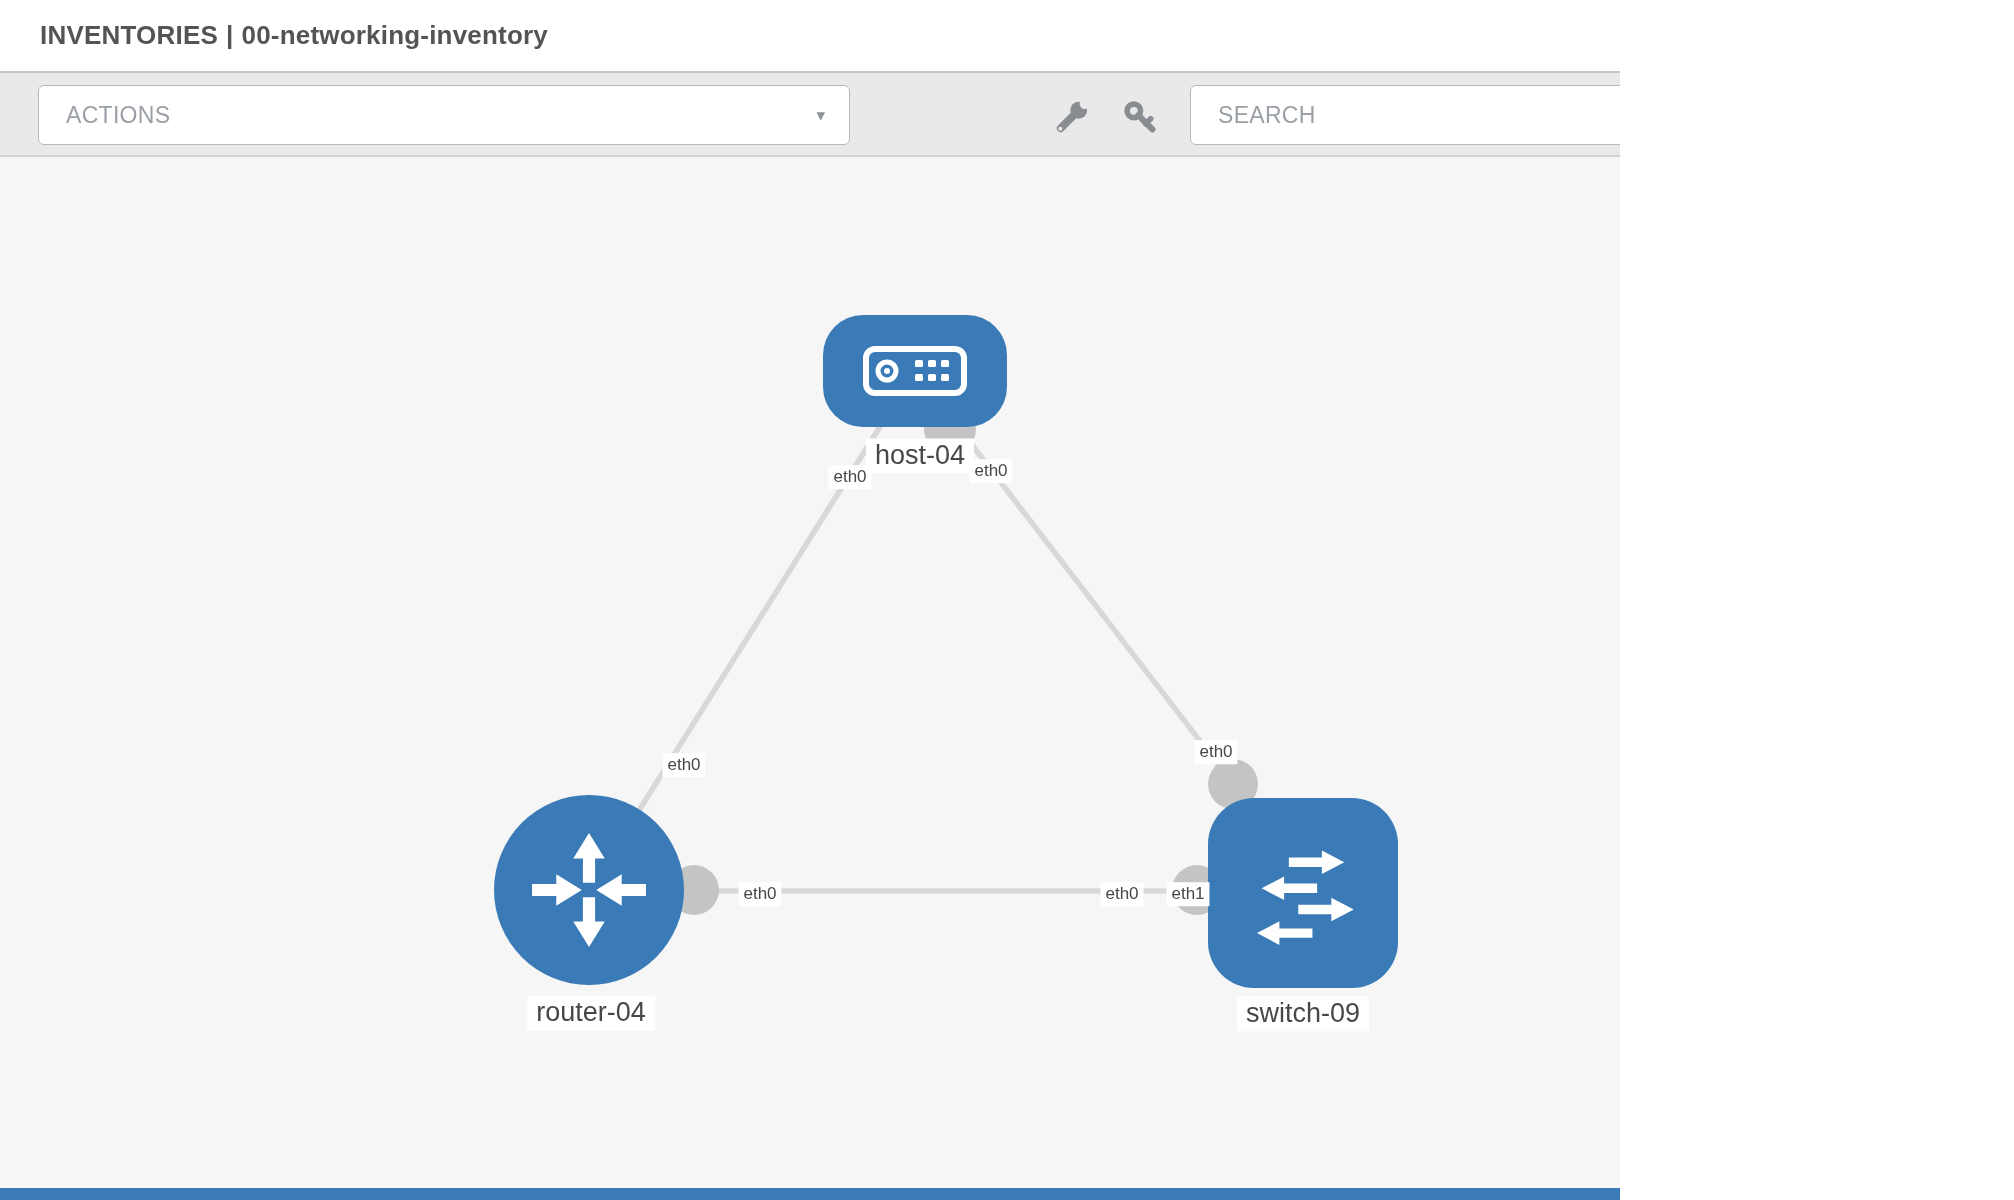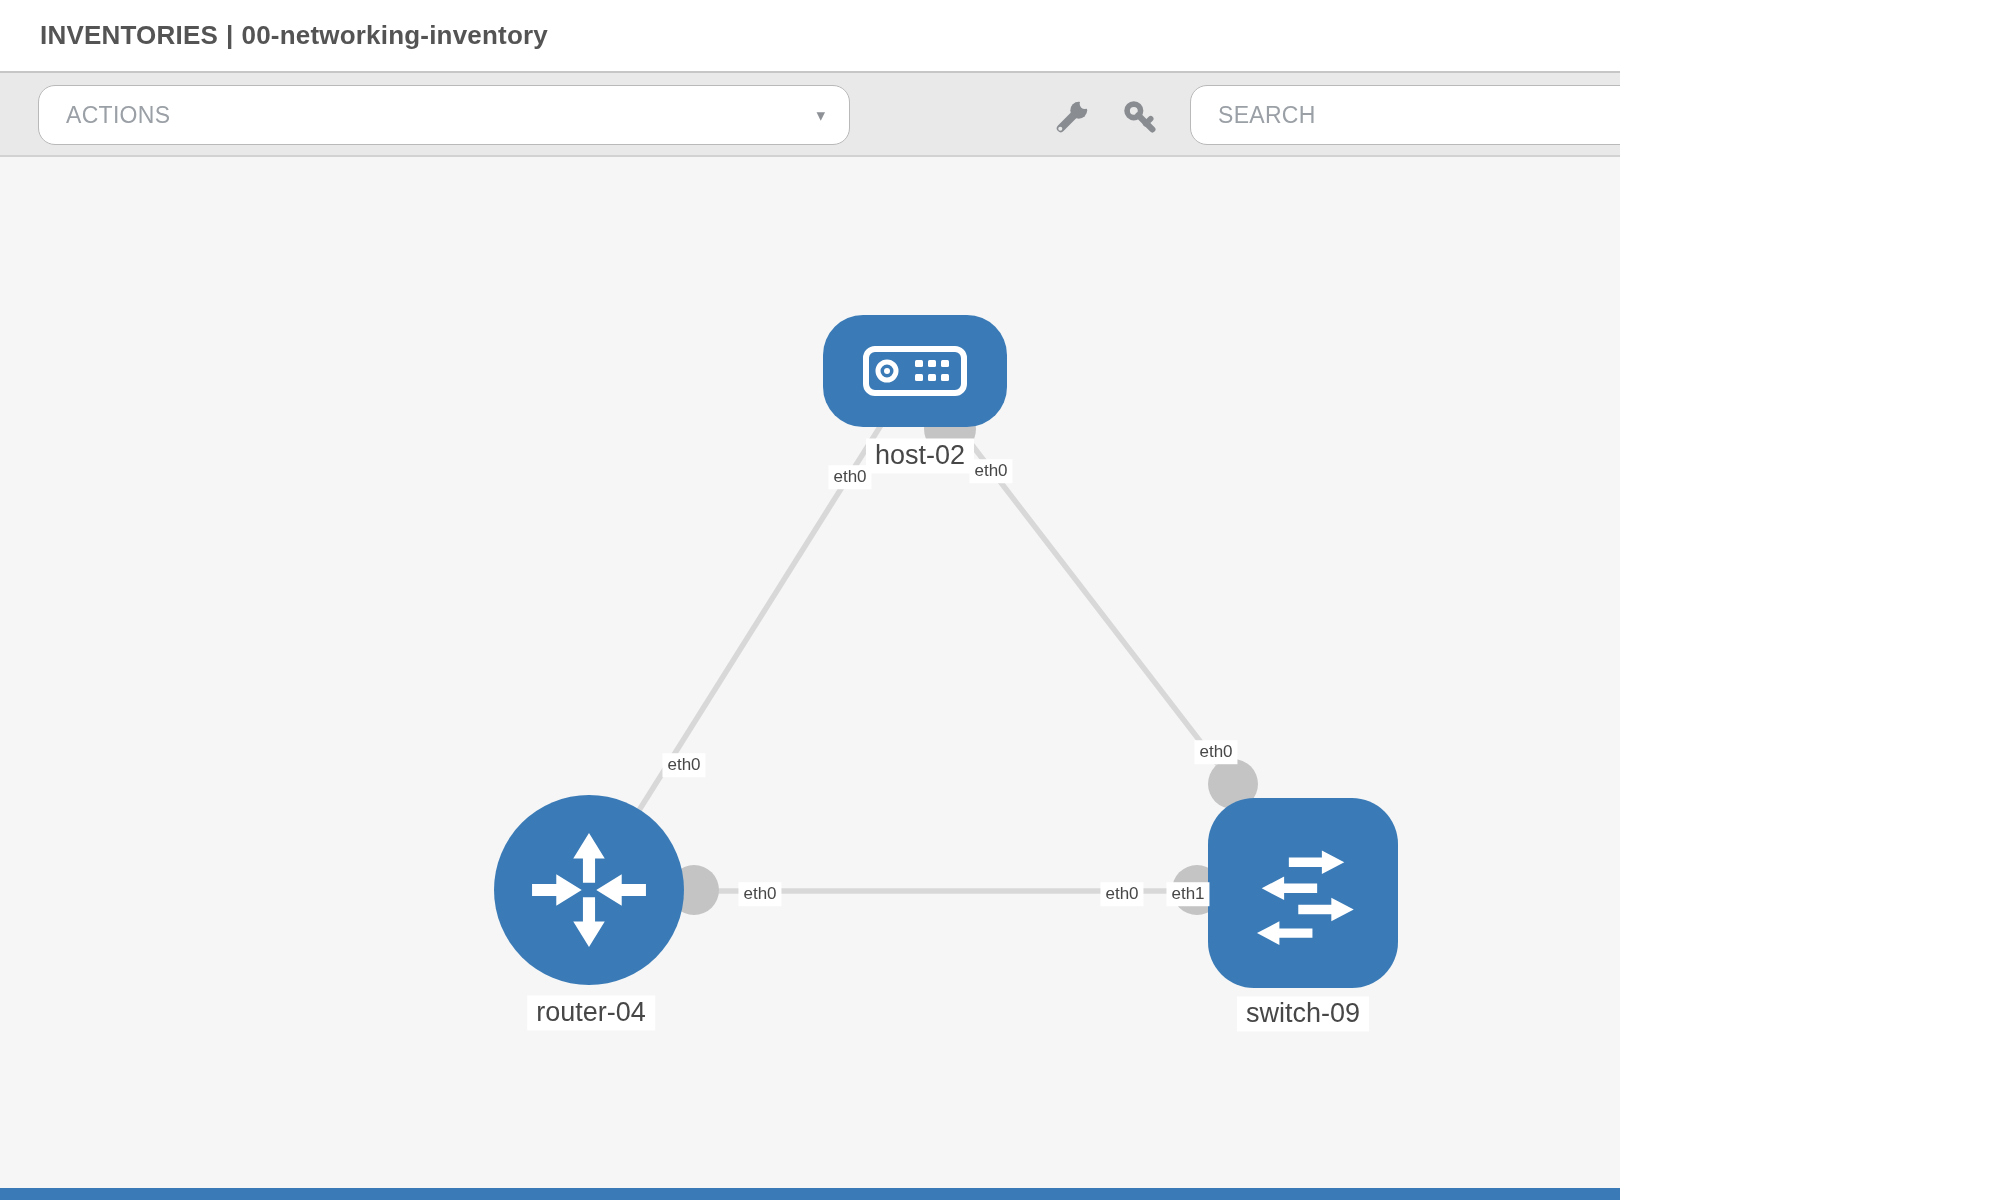--- a/index.html
+++ b/index.html
@@ -19,21 +19,21 @@
   .close-btn{
     position:absolute;right:28px;top:17px;width:38px;height:38px;border:none;background:transparent;
     padding:0;cursor:pointer;
   }
   
   .tbar{
     position:absolute;left:0;top:73px;width:2014px;height:82px;background:#e9e9e9;
     border-bottom:2px solid #d2d2d2;
   }
   .select{
-    position:absolute;top:12px;height:60px;background:#fff;border:1px solid #b9b9b9;border-radius:17px;
+    position:absolute;top:12px;height:60px;background:#fff;border:1px solid #b9b9b9;border-radius:6px;
     box-sizing:border-box;display:flex;align-items:center;font-size:23px;color:#9aa0a6;cursor:pointer;
   }
   .select .lbl{margin-left:27px;letter-spacing:.3px;}
   .select .caret{position:absolute;right:24px;top:50%;transform:translateY(-50%);font-size:17px;color:#8e9297;}
   .sel-actions{left:38px;width:812px;}
   .sel-search{left:1190px;width:798px;}
   .tool-btn{
     position:absolute;top:26px;width:36px;height:36px;border:none;background:transparent;padding:0;cursor:pointer;
   }
   .tool-wrench{left:1054px;}
@@ -165,17 +165,17 @@
           <path d="M58,80 L30,80 L30,74 L11,84 L30,94 L30,88 L58,88 Z"></path>
         </svg>
       </div>
       <div class="chip if-label" style="left: 850px; top: 320px;">eth0</div>
       <div class="chip if-label" style="left: 991px; top: 314px;">eth0</div>
       <div class="chip if-label" style="left: 684px; top: 608px;">eth0</div>
       <div class="chip if-label" style="left: 1216px; top: 595px;">eth0</div>
       <div class="chip if-label" style="left: 760px; top: 737px;">eth0</div>
       <div class="chip if-label" style="left: 1122px; top: 737px;">eth0</div>
       <div class="chip if-label" style="left: 1156px; top: 737px; margin-left: 32px;">eth1</div>
-      <div class="chip node-label" style="left: 920px; top: 299px;">host-02</div>
+      <div class="chip node-label" style="left: 920px; top: 299px;">host-04</div>
       <div class="chip node-label" style="left: 591px; top: 856px;">router-04</div>
       <div class="chip node-label" style="left: 1303px; top: 857px;">switch-09</div>
     </div>
 </div>
 
 </body></html>

